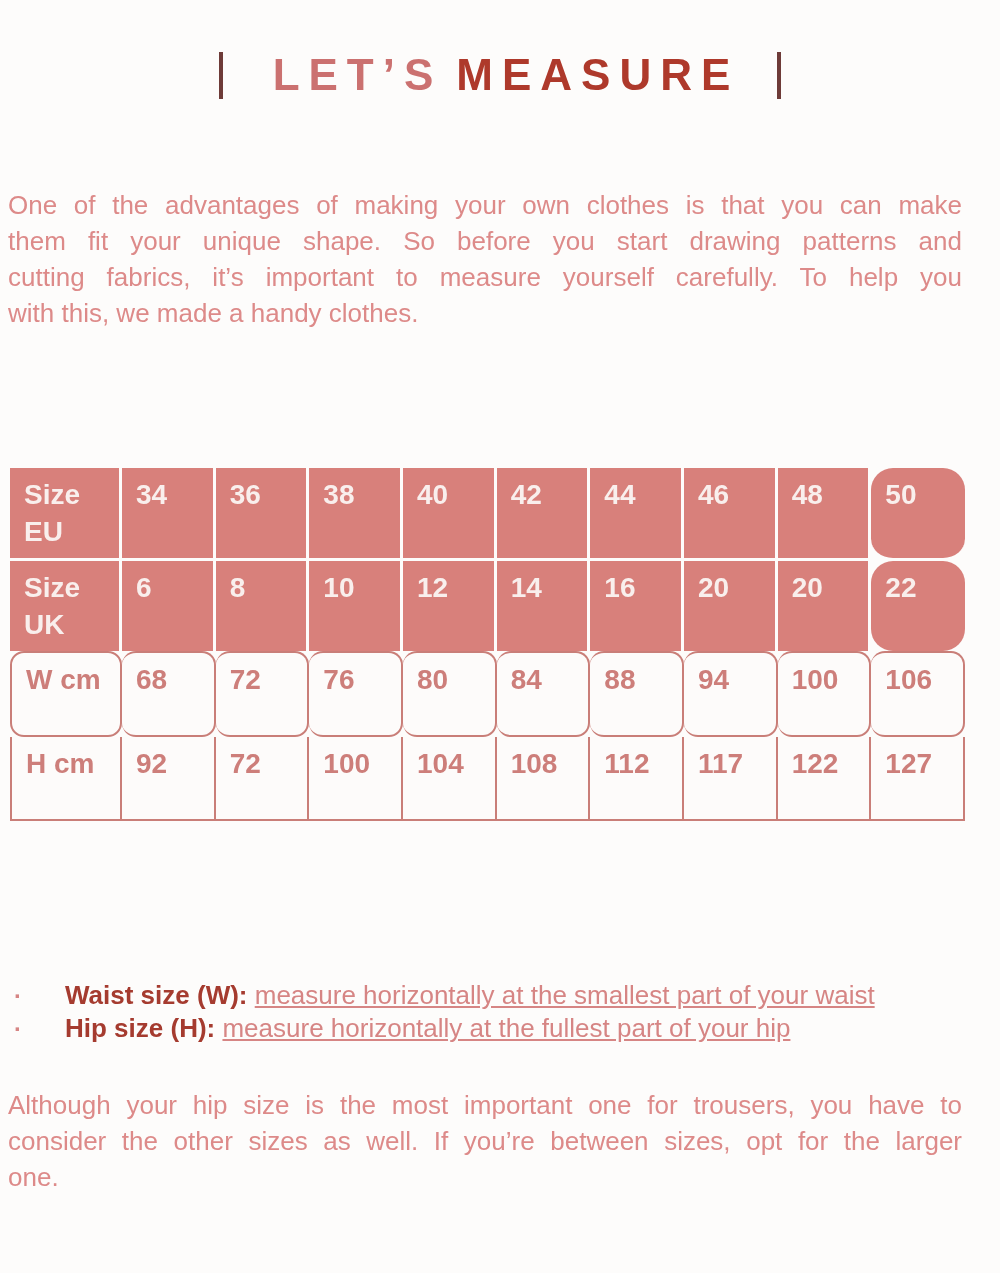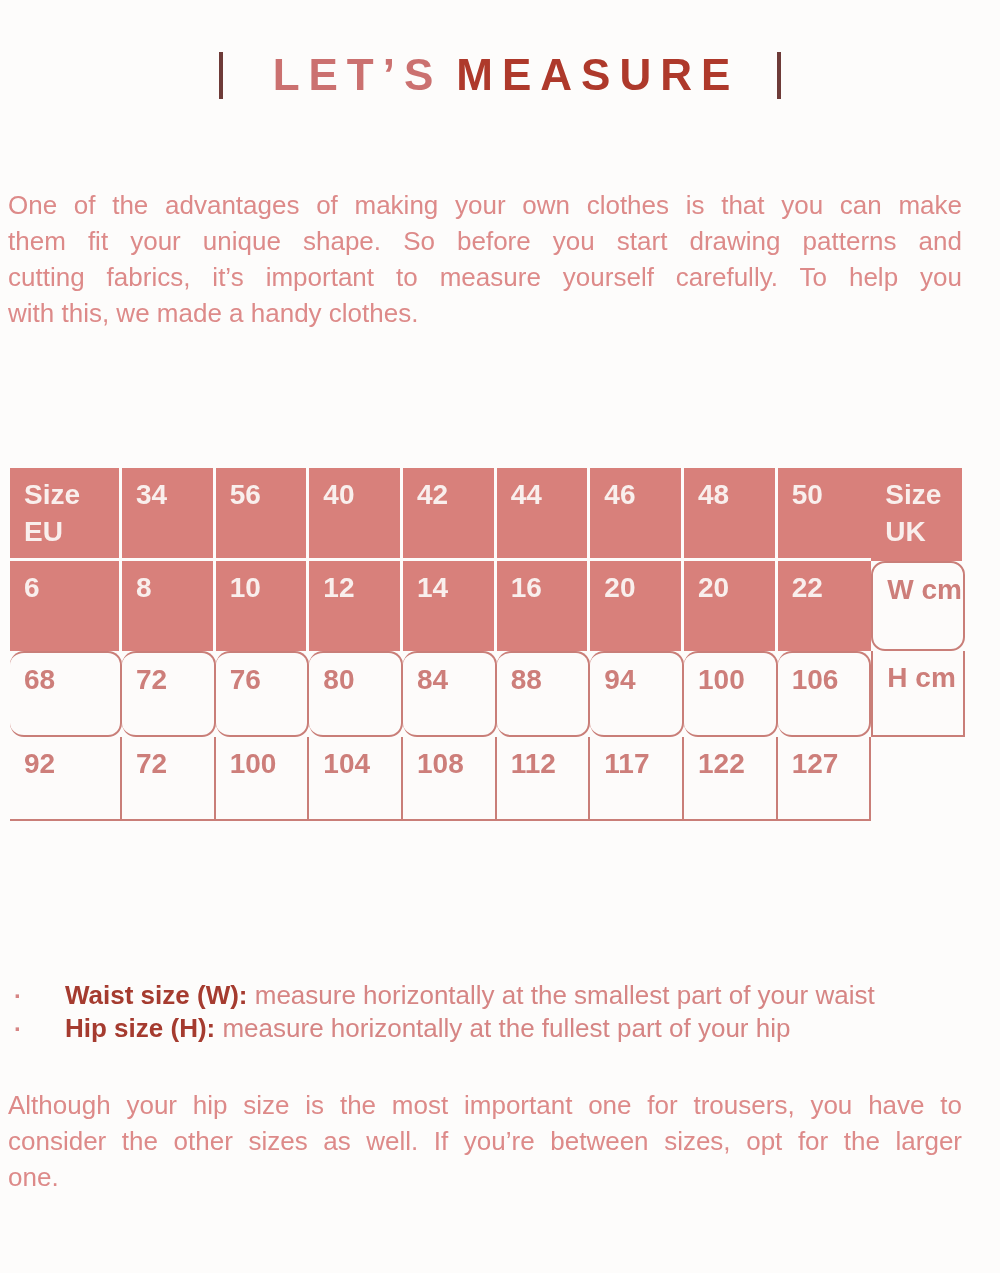--- a/index.html
+++ b/index.html
@@ -58,41 +58,41 @@
   .cell{
     padding:8px 0 0 14px;
     font-size:28px;line-height:37px;font-weight:700;
     overflow:hidden;
   }
   .cell.header{
     background:var(--table-header-bg);
     color:var(--table-header-text);
     border-right:3px solid var(--page-bg);
   }
-  .cell.header.lastcol{border-right:none;}
+  .cell.header.lastcol{border-right:none;border-radius:22px;}
   .cell.r0{border-bottom:3px solid var(--page-bg);}
   .cell.body{
     background:#fdfbfa;
     color:var(--table-body-text);
     border-right:2px solid var(--table-body-border);
     border-bottom:2px solid var(--table-body-border);
   }
   .cell.body.c0{border-left:2px solid var(--table-body-border);}
   .cell.r2{border-top:2px solid var(--table-body-border);border-radius:14px;}
   
   .bullet-list{position:absolute;left:8px;top:979px;width:960px;}
   .bullet-row{
     font-size:26px;line-height:33px;white-space:nowrap;
   }
   .dot{
     display:inline-block;width:57px;padding-left:6px;
     color:var(--bullet-text);font-size:24px;font-weight:700;
   }
   .blabel{color:var(--bullet-label);font-weight:700;}
-  .btext{color:var(--bullet-text);}
+  .btext{color:var(--bullet-text);text-decoration:underline;}
 </style>
 </head>
 <body>
 
 <div class="title-row">
   <span class="title-bar left"></span>
   <span class="title-word light">LET’S</span>
   <span class="title-word dark">MEASURE</span>
   <span class="title-bar right"></span>
 </div>
@@ -100,21 +100,22 @@
 <div class="para intro">
     <div class="tline">One of the advantages of making your own clothes is that you can make</div>
     <div class="tline">them fit your unique shape. So before you start drawing patterns and</div>
     <div class="tline">cutting fabrics, it’s important to measure yourself carefully. To help you</div>
     <div class="tline last">with this, we made a handy clothes.</div>
   </div>
 
 <div class="measure-table">
     <div class="cell header r0 c0">Size EU</div>
     <div class="cell header r0">34</div>
-    <div class="cell header r0">56</div>
+    <div class="cell header r0">36</div>
+    <div class="cell header r0">38</div>
     <div class="cell header r0">40</div>
     <div class="cell header r0">42</div>
     <div class="cell header r0">44</div>
     <div class="cell header r0">46</div>
     <div class="cell header r0">48</div>
     <div class="cell header r0 lastcol">50</div>
     <div class="cell header r1 c0">Size UK</div>
     <div class="cell header r1">6</div>
     <div class="cell header r1">8</div>
     <div class="cell header r1">10</div>

